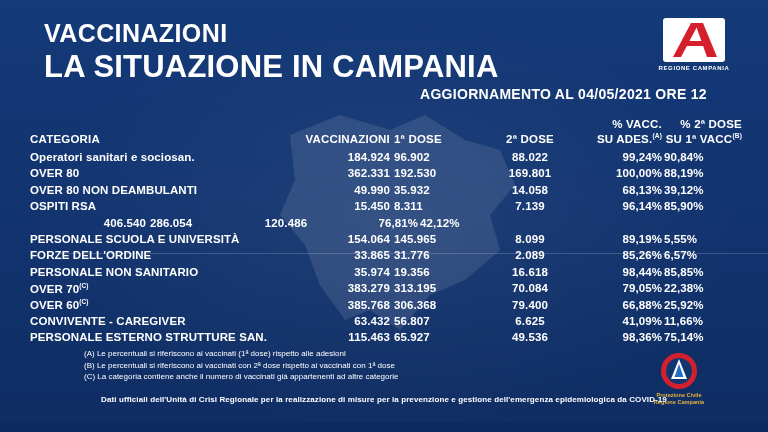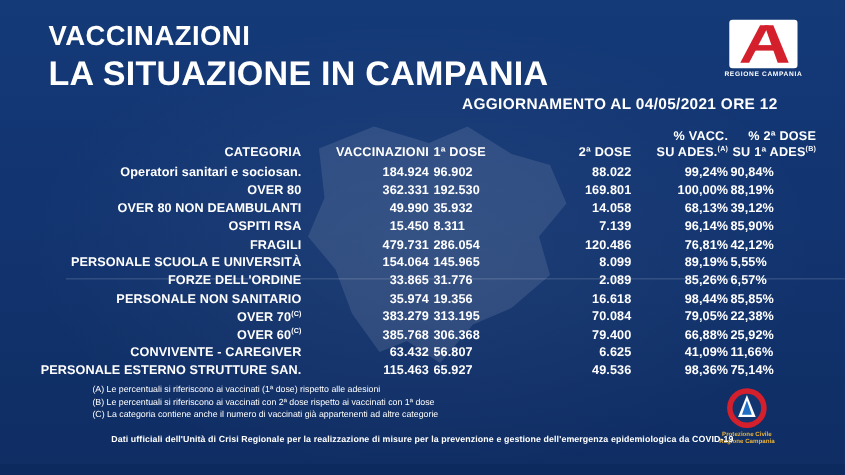--- a/index.html
+++ b/index.html
@@ -71,24 +71,24 @@
     font-weight: bold; font-size: 11.5px;
     letter-spacing: 0.2px;
     padding-bottom: 4px;
   }
   .row {
     display: flex; align-items: center;
     font-weight: bold; font-size: 11.5px;
     height: 16.4px;
     letter-spacing: 0.1px;
   }
-  .c-cat   { width: 244px; text-align: right; }
+  .c-cat   { width: 244px; text-align: left; }
   .c-vacc  { width: 120px; text-align: right; padding-right: 4px; }
   .c-d1    { width: 92px;  padding-right: 4px; }
-  .c-d2    { width: 92px;  text-align: right; padding-right: 4px; }
+  .c-d2    { width: 92px;  text-align: center; padding-right: 4px; }
   .c-p1    { width: 86px;  text-align: right; padding-right: 2px; }
   .c-p2    { width: 78px;  text-align: left; padding-right: 0px; }
   .thead .c-p1, .thead .c-p2 { text-align: right; line-height: 12px; }
   .thead .c-vacc, .thead .c-d1, .thead .c-d2 { padding-bottom: 0px; }
   sup { font-size: 6.5px; vertical-align: super; font-weight: bold; }
   .sep {
     position: absolute; left: 30px; top: 135px; width: 712px;
     height: 1px; background: rgba(255,255,255,0.18);
   }
   .notes {
@@ -155,21 +155,21 @@
       <div class="c-d2">2ª DOSE</div>
       <div class="c-p1">
         <div>% VACC.</div>
         <div>
           <span>SU ADES.</span><sup>(A)</sup>
         </div>
       </div>
       <div class="c-p2">
         <div>% 2ª DOSE</div>
         <div>
-          <span>SU 1ª ADES</span><sup>(B)</sup>
+          <span>SU 1ª VACC</span><sup>(B)</sup>
         </div>
       </div>
     </div>
     <div class="sep"></div>
     <div id="tbody">
         <div class="row">
           <div class="c-cat">Operatori sanitari e sociosan.</div>
           <div class="c-vacc">184.924</div>
           <div class="c-d1">96.902</div>
           <div class="c-d2">88.022</div>
@@ -194,22 +194,21 @@
         </div>
         <div class="row">
           <div class="c-cat">OSPITI RSA</div>
           <div class="c-vacc">15.450</div>
           <div class="c-d1">8.311</div>
           <div class="c-d2">7.139</div>
           <div class="c-p1">96,14%</div>
           <div class="c-p2">85,90%</div>
         </div>
         <div class="row">
-          <div class="c-cat">FRAGILI</div>
-          <div class="c-vacc">479.731</div>
+          <div class="c-vacc">406.540</div>
           <div class="c-d1">286.054</div>
           <div class="c-d2">120.486</div>
           <div class="c-p1">76,81%</div>
           <div class="c-p2">42,12%</div>
         </div>
         <div class="row">
           <div class="c-cat">PERSONALE SCUOLA E UNIVERSITÀ</div>
           <div class="c-vacc">154.064</div>
           <div class="c-d1">145.965</div>
           <div class="c-d2">8.099</div>

